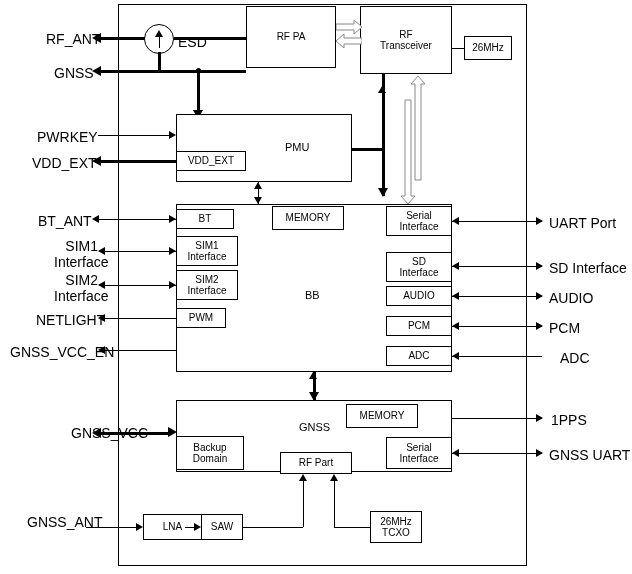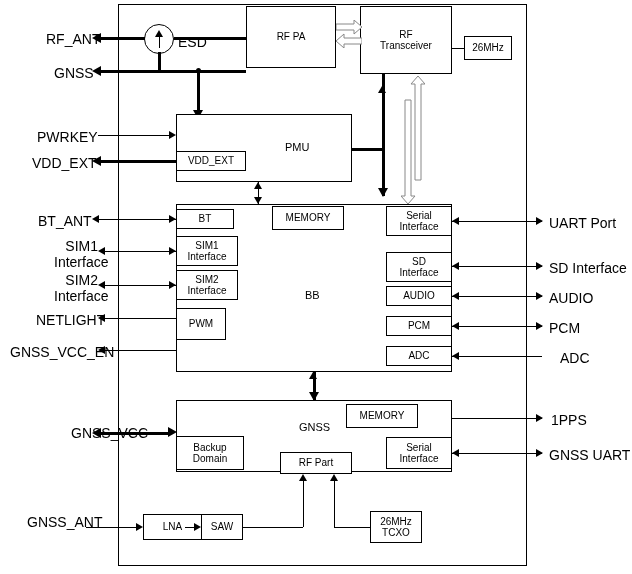--- a/index.html
+++ b/index.html
@@ -211,21 +211,21 @@
   <div class="arrow r" style="left:169px; top:281px;"></div>
 
   <div class="box" style="left:386px; top:286px; width:66px; height:20px;">
     <span>AUDIO</span>
   </div>
   <div class="ln h" style="left:452px; top:296px; width:90px;"></div>
   <div class="arrow l" style="left:452px; top:292px;"></div>
   <div class="arrow r" style="left:536px; top:292px;"></div>
   <div class="lbl" style="left:549px; top:290px;">AUDIO</div>
 
-  <div class="box" style="left:176px; top:308px; width:50px; height:32px;">
+  <div class="box" style="left:176px; top:308px; width:50px; height:20px;">
     <span>PWM</span>
   </div>
   <div class="lbl" style="left:36px; top:312px;">NETLIGHT</div>
   <div class="ln h" style="left:104px; top:318px; width:72px;"></div>
   <div class="arrow l" style="left:98px; top:314px;"></div>
 
   <div class="box" style="left:386px; top:316px; width:66px; height:20px;">
     <span>PCM</span>
   </div>
   <div class="ln h" style="left:452px; top:326px; width:90px;"></div>

